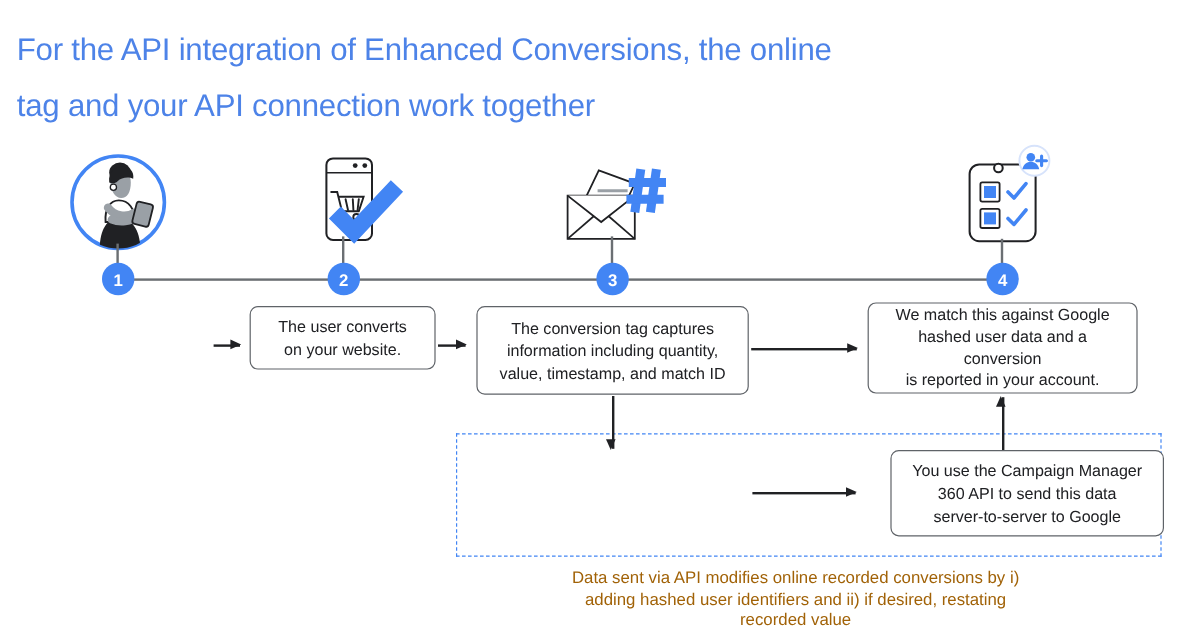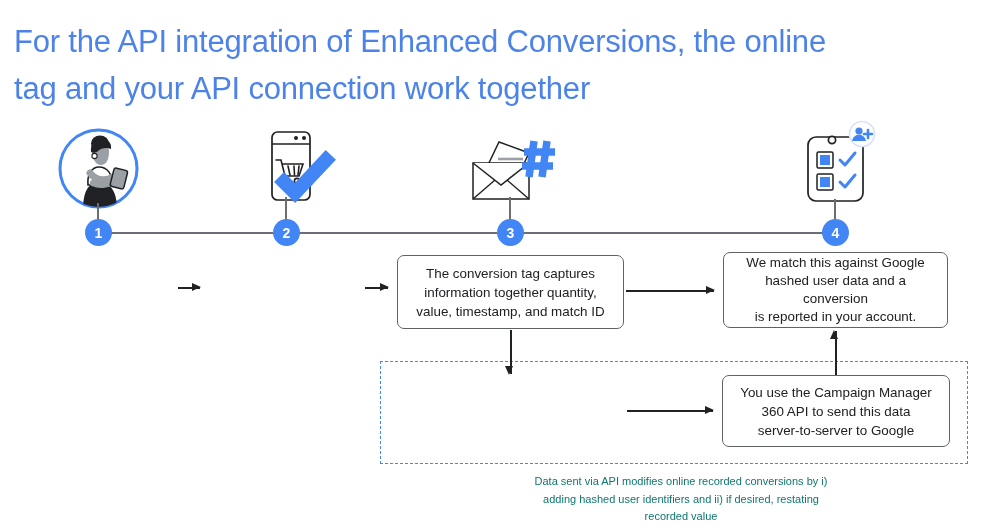--- a/index.html
+++ b/index.html
@@ -21,21 +21,21 @@
     width: 988px;
     height: 531px;
   }
 
   
   #title {
     position: absolute;
     left: 14px;
     top: 18px;
     width: 945px;
-    font-size: 31px;
+    font-size: 26px;
     line-height: 47px;
     color: #4D83E8;
     font-weight: 400;
     letter-spacing: -0.2px;
     white-space: pre-line;
   }
 
   
   #timeline-line {
     position: absolute;
@@ -143,27 +143,27 @@
     top: 361px;
     width: 588px;
     height: 103px;
     box-sizing: border-box;
     border: 1.7px dashed #4285F4;
   }
 
   
   #caption {
     position: absolute;
-    left: 442px;
+    left: 424px;
     top: 473px;
     width: 478px;
     text-align: center;
-    font-size: 11px;
+    font-size: 14px;
     line-height: 17.5px;
-    color: #0f766e;
+    color: #a16207;
     white-space: pre-line;
   }
 </style>
 </head>
 <body>
 
 <div id="stage">
 
   <div id="title">For the API integration of Enhanced Conversions, the online
 tag and your API connection work together</div>
@@ -269,32 +269,34 @@
   <div class="stem" style="left:834px; top:199px; height:22px;"></div>
 
   <div class="step-circle" style="left:85px;">1</div>
   <div class="step-circle" style="left:273px;">2</div>
   <div class="step-circle" style="left:497px;">3</div>
   <div class="step-circle" style="left:822px;">4</div>
 
   <div id="dashed-region"></div>
 
 
+  <div class="fbox" style="left:208px; top:255px; width:155px; height:53px;">The user converts
+on your website.</div>
 
   <div class="fbox" style="left:397px; top:255px; width:227px; height:74px;">The conversion tag captures
-information together quantity,
+information including quantity,
 value, timestamp, and match ID</div>
 
   <div class="fbox" style="left:723px; top:252px; width:225px; height:76px; line-height:18px;">We match this against Google
 hashed user data and a
 conversion
 is reported in your account.</div>
 
 
-  <div class="fbox" style="left:722px; top:375px; width:228px; height:72px;">You use the Campaign Manager
+  <div class="fbox" style="left:742px; top:375px; width:228px; height:72px;">You use the Campaign Manager
 360 API to send this data
 server-to-server to Google</div>
 
   <div class="harrow" style="left:178px; top:287px; width:22px;"></div>
   <div class="harrow" style="left:365px; top:287px; width:23px;"></div>
   <div class="harrow" style="left:626px; top:290px; width:88px;"></div>
   <div class="harrow" style="left:627px; top:410px; width:86px;"></div>
 
   <div class="varrow-down" style="left:510px; top:330px; height:44px;"></div>
   <div class="varrow-up" style="left:835px; top:331px; height:44px;"></div>

